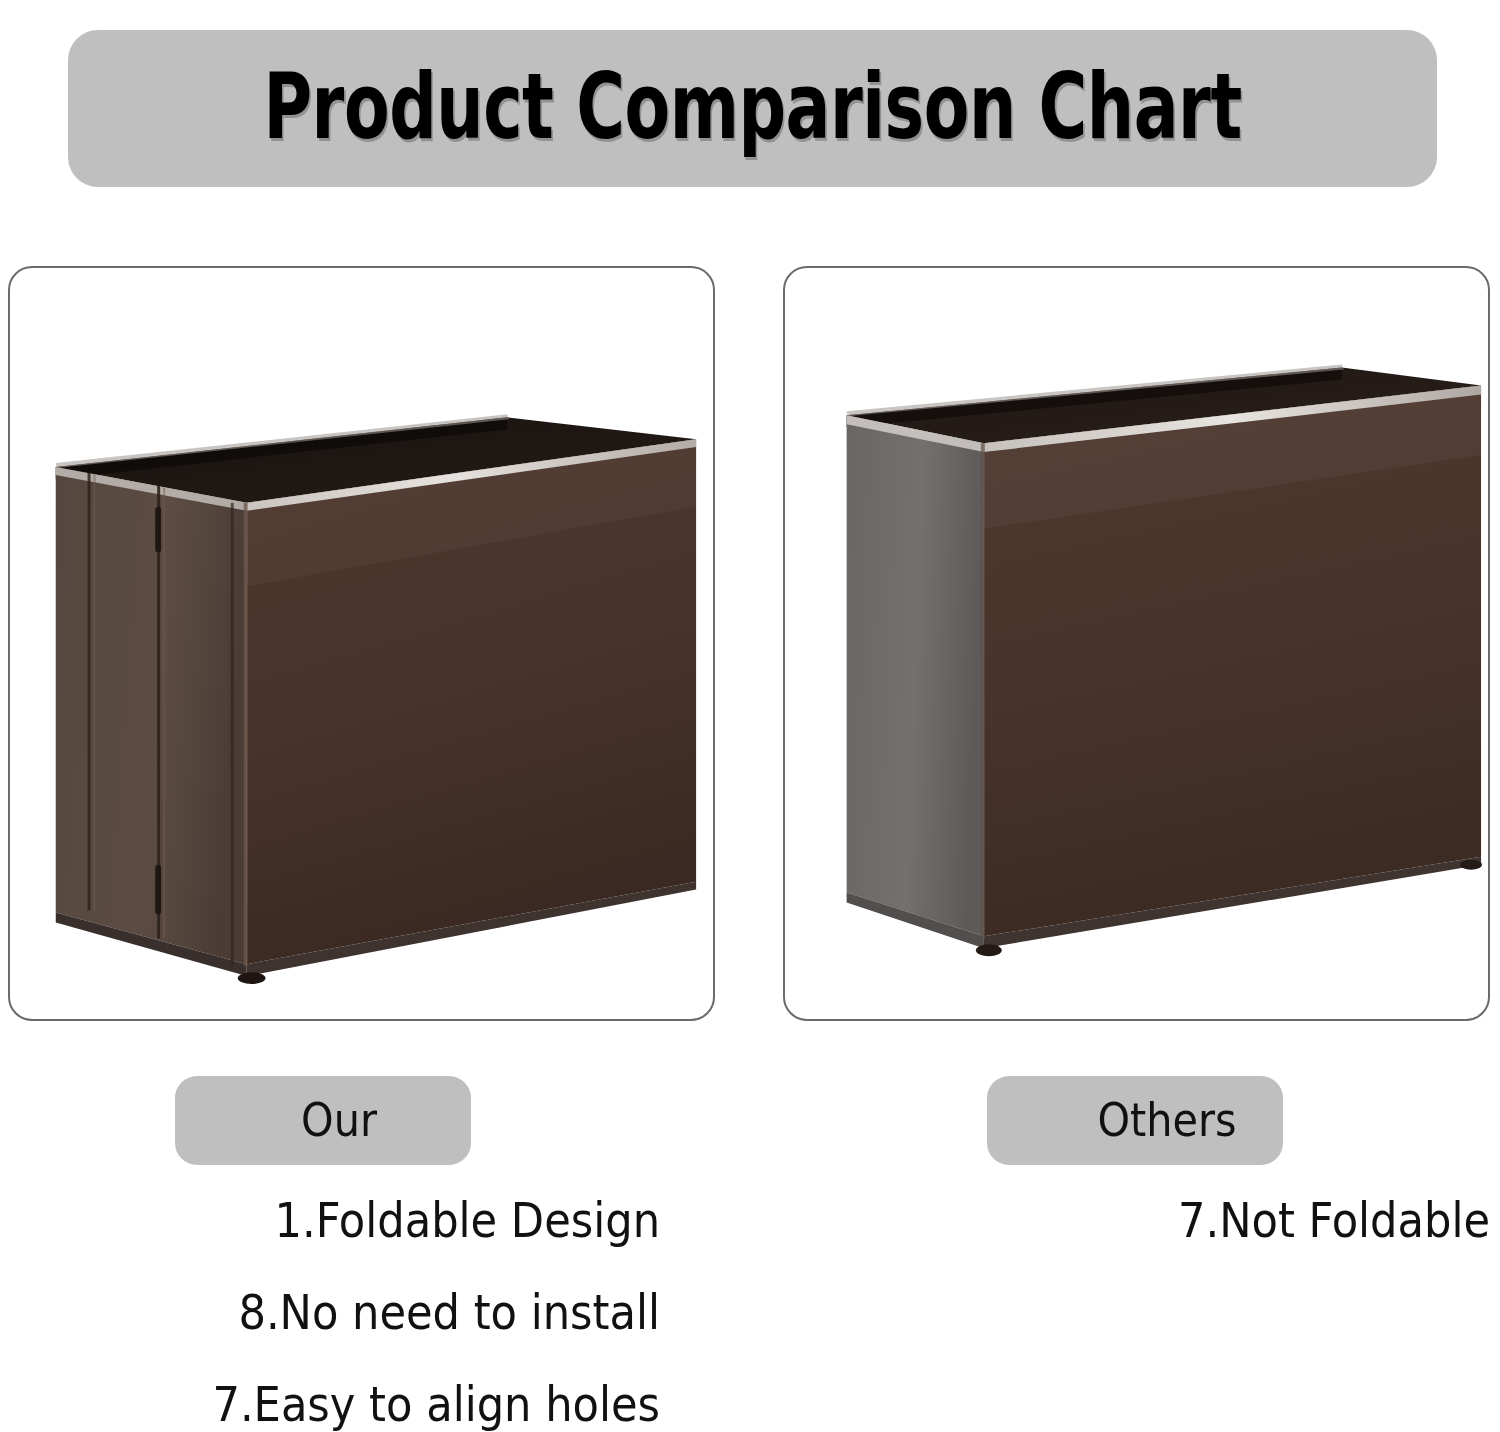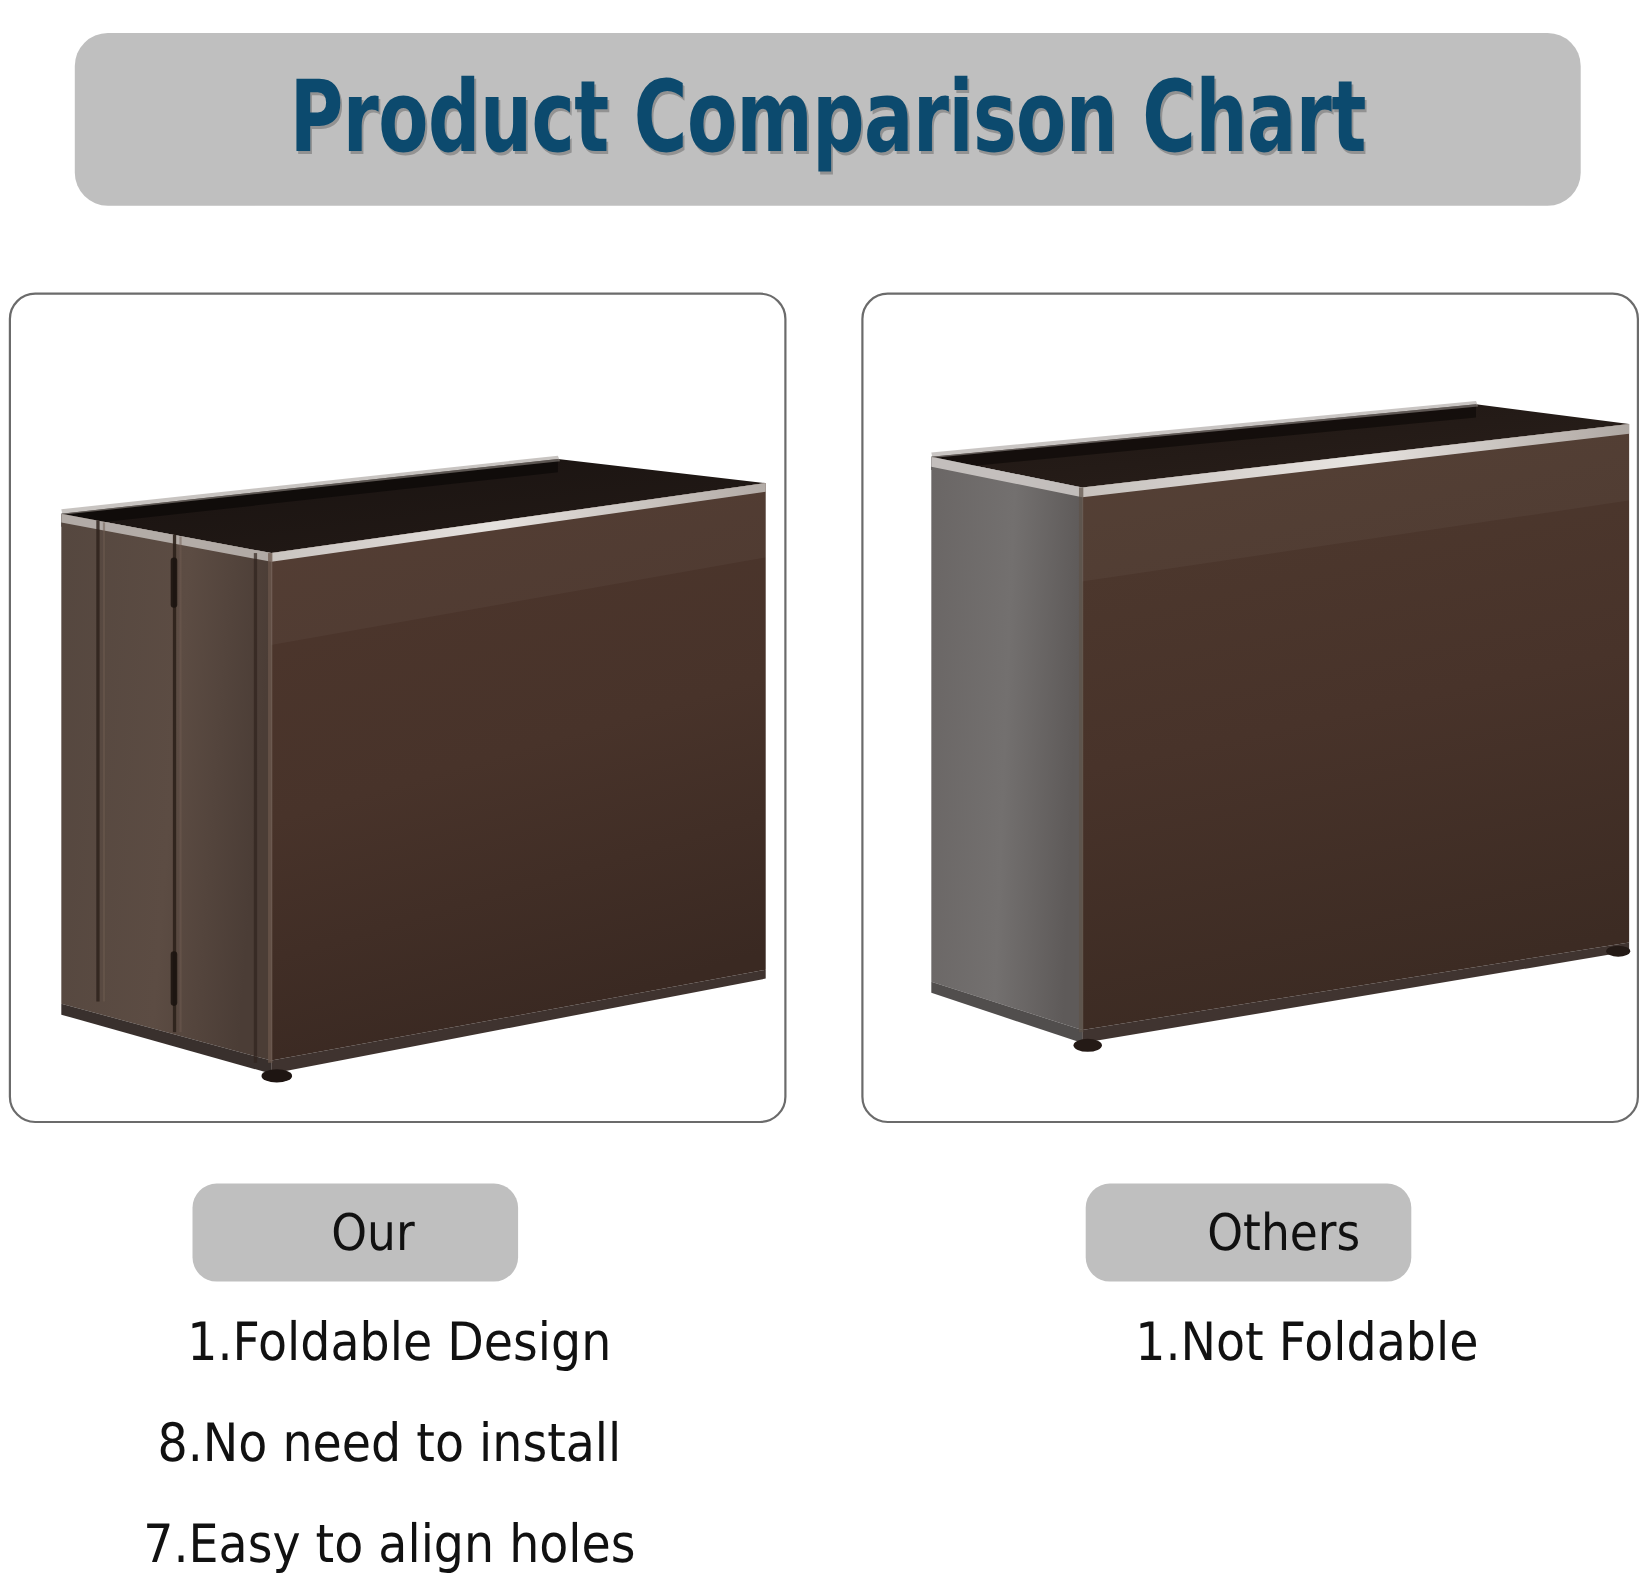--- a/index.html
+++ b/index.html
@@ -26,21 +26,21 @@
     border-radius: 30px;
     box-sizing: border-box;
   }
   .title-text {
     position: absolute;
     left: 0;
     top: 50%;
     transform: translateY(-52%);
     width: 100%;
     text-align: center;
-    color: #0c4a6e;
+    color: #000000;
     font-family: "Liberation Sans Narrow", "DejaVu Sans Condensed", "Liberation Sans", sans-serif;
     font-weight: bold;
     font-size: 90px;
     letter-spacing: -0.5px;
     transform-origin: center;
     text-shadow: 2px 3px 0 rgba(110,110,110,0.55);
     white-space: nowrap;
   }
   .title-text span.inner {
     display: inline-block;
@@ -101,21 +101,21 @@
     top: 1196px;
     width: 660px;
   }
   .list-left  { left: 0px; }
   .list-right { left: 830px; }
 
   .feature-item {
     color: #111111;
     font-size: 48px;
     font-family: "Liberation Sans Narrow", "DejaVu Sans Condensed", "Liberation Sans", sans-serif;
-    text-align: center;
+    text-align: right;
     white-space: nowrap;
     line-height: 1;
     margin-bottom: 44px;
     margin-left: 48px;
   }
   .list-left .feature-item:nth-child(1) { padding-left: 18px; }
   .list-left .feature-item:nth-child(2) { padding-left: 0px; }
   .list-left .feature-item:nth-child(3) { padding-left: 0px; }
   .list-right .feature-item:nth-child(1) { padding-left: 8px; }
   .list-right .feature-item:nth-child(2) { padding-left: 16px; }
@@ -248,14 +248,14 @@
   <div class="pill-label">Others</div>
 </div>
 
 <div class="feature-list list-left">
   <div class="feature-item">1.Foldable Design</div>
   <div class="feature-item">8.No need to install</div>
   <div class="feature-item">7.Easy to align holes</div>
 </div>
 
 <div class="feature-list list-right">
-  <div class="feature-item">1.Not Foldable</div>
+  <div class="feature-item">7.Not Foldable</div>
 </div>
 
 </body></html>

